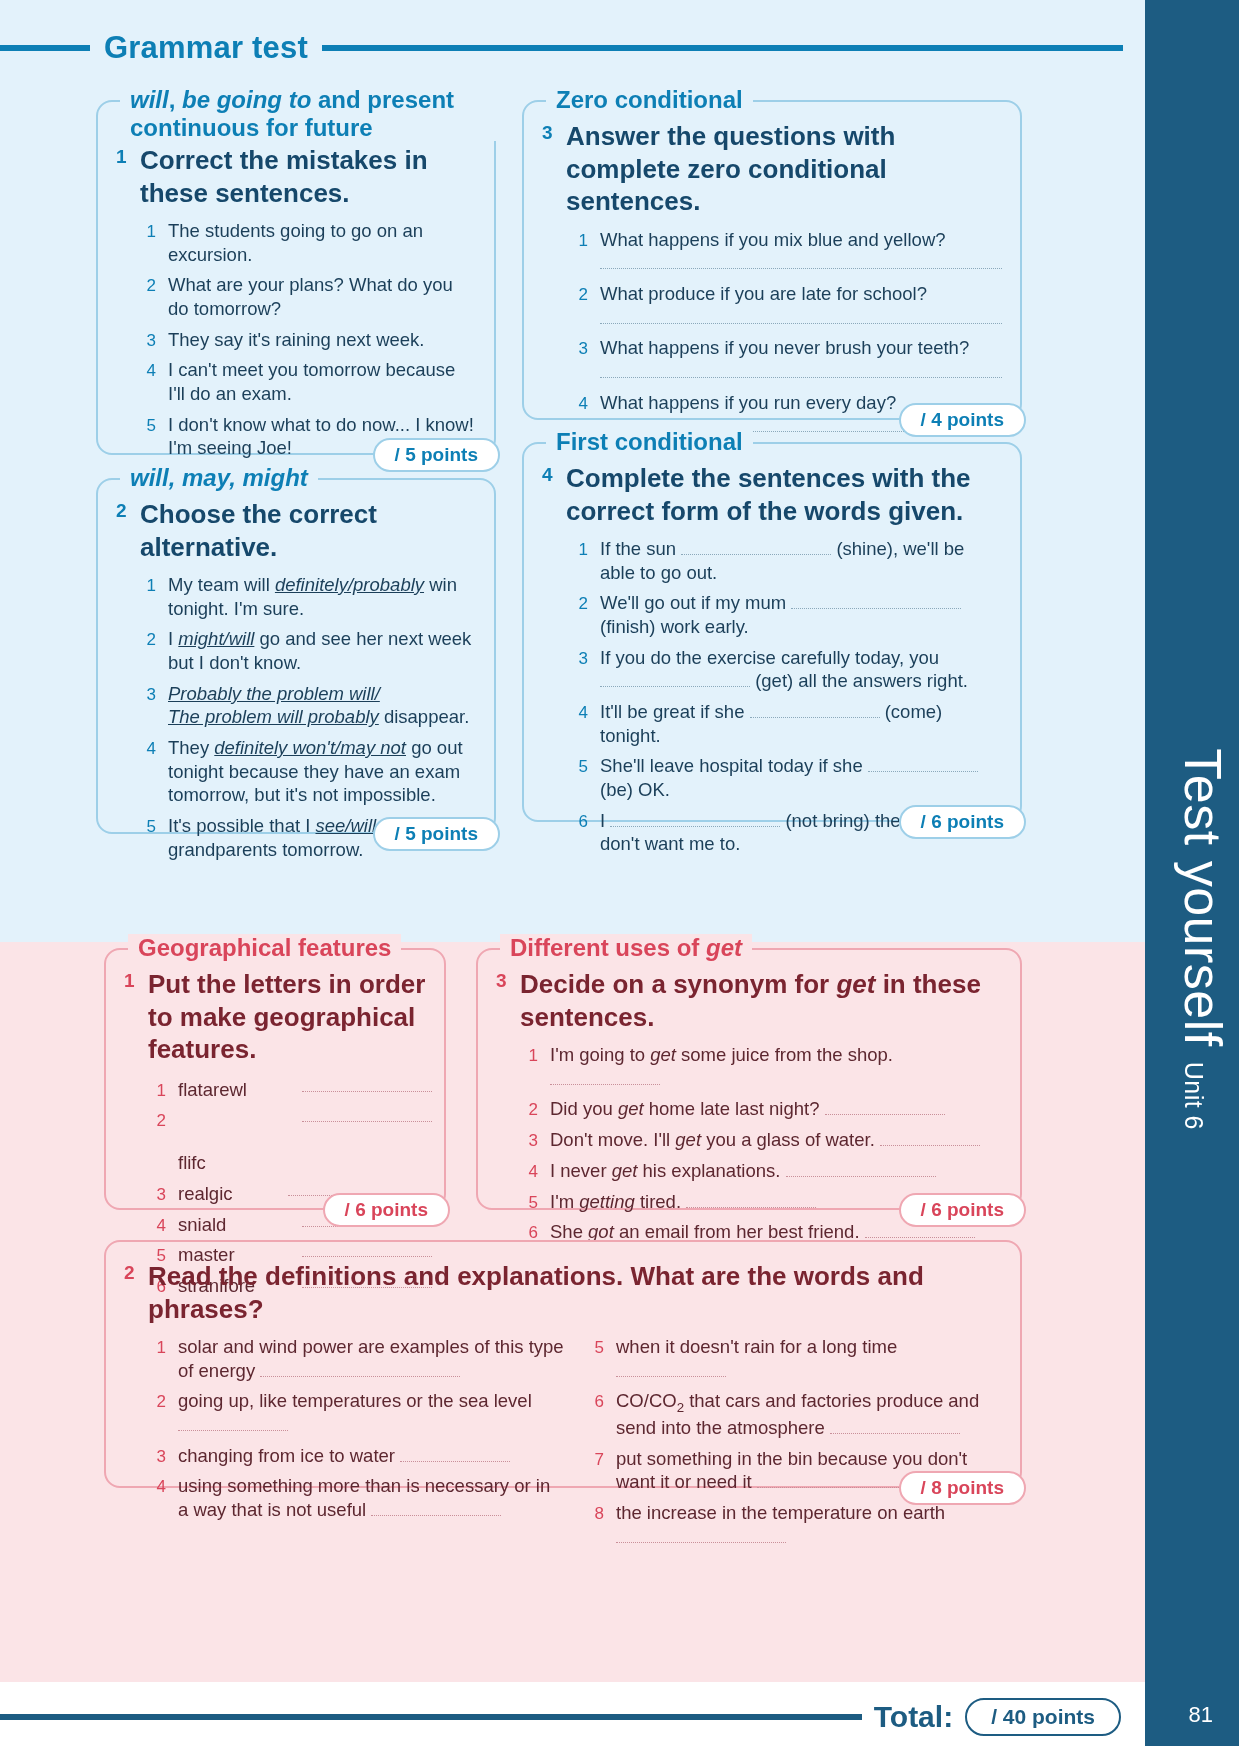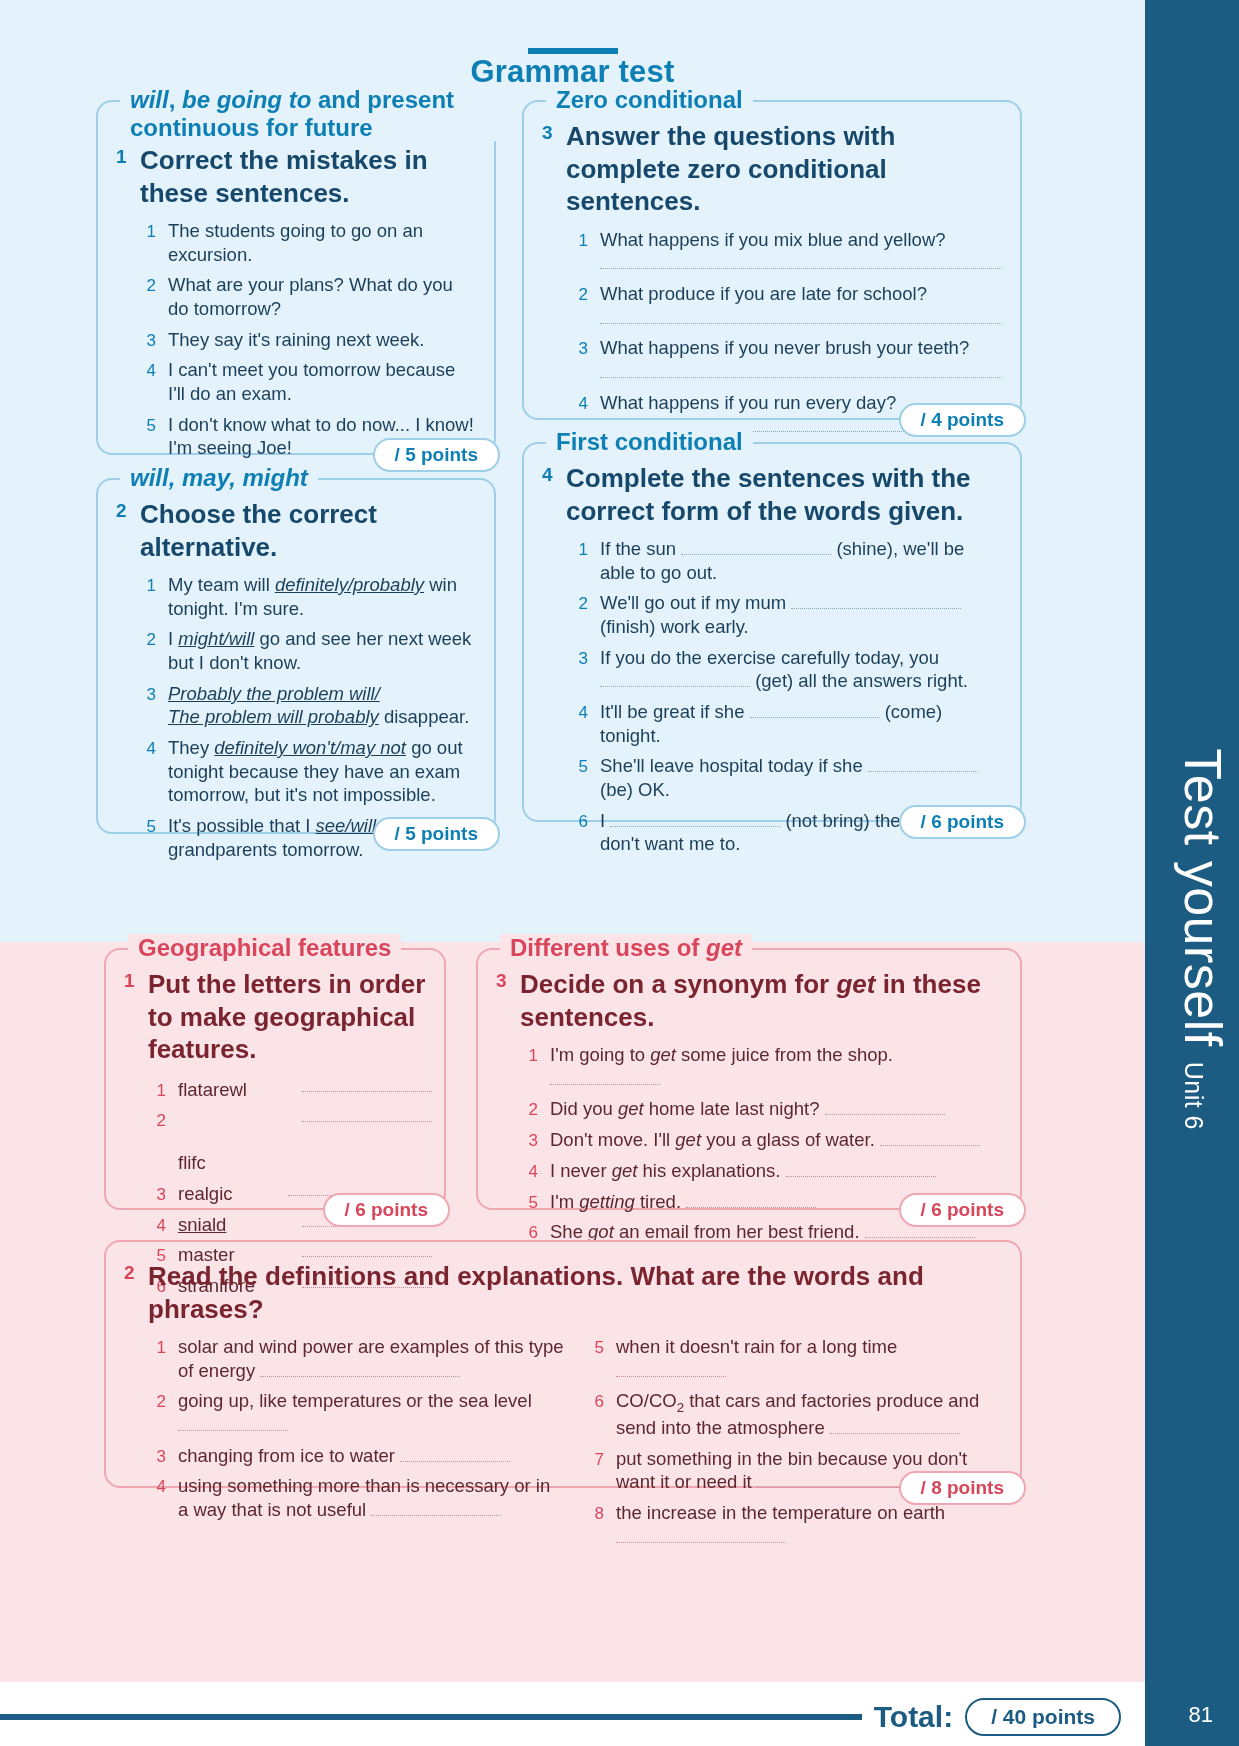--- a/index.html
+++ b/index.html
@@ -139,21 +139,21 @@
 </style>
 </head>
 <body>
 
 <div class="page">
 
   <div class="grammar"></div>
   <div class="vocab"></div>
   <div class="footer-area"></div>
 
-  <div class="sec-head" style="top:48px;flex-direction:column;">
+  <div class="sec-head" style="top:30px;">
     <div class="bar-left g-bar"></div>
     <div class="title g-color">Grammar test</div>
     <div class="bar-right g-bar"></div>
   </div>
 
   <div class="panel" style="left:96px; top:100px; width:400px; height:355px;">
     <div class="panel-title two-line" style="width:380px;">
       <span class="i b">will</span><span class="b">, </span><span class="i b">be going to</span><span class="b"> and present continuous for future</span>
     </div>
     <div class="panel-body" style="padding-top:42px;">
@@ -311,21 +311,21 @@
           </li>
         <li>
             <span class="it-num">3</span>
             <span class="it-body" style="display:flex; ">
               <span style="width:110px;">realgic</span>
               <span class="dots d-130"></span>
             </span>
           </li>
         <li>
             <span class="it-num">4</span>
-            <span class="it-body" style="display:flex; gap:14px;text-decoration:underline;">
+            <span class="it-body" style="display:flex; gap:14px;">
               <span style="width:110px;">sniald</span>
               <span class="dots d-130"></span>
             </span>
           </li>
         <li>
             <span class="it-num">5</span>
             <span class="it-body" style="display:flex; gap:14px;">
               <span style="width:110px;">master</span>
               <span class="dots d-130"></span>
             </span>

